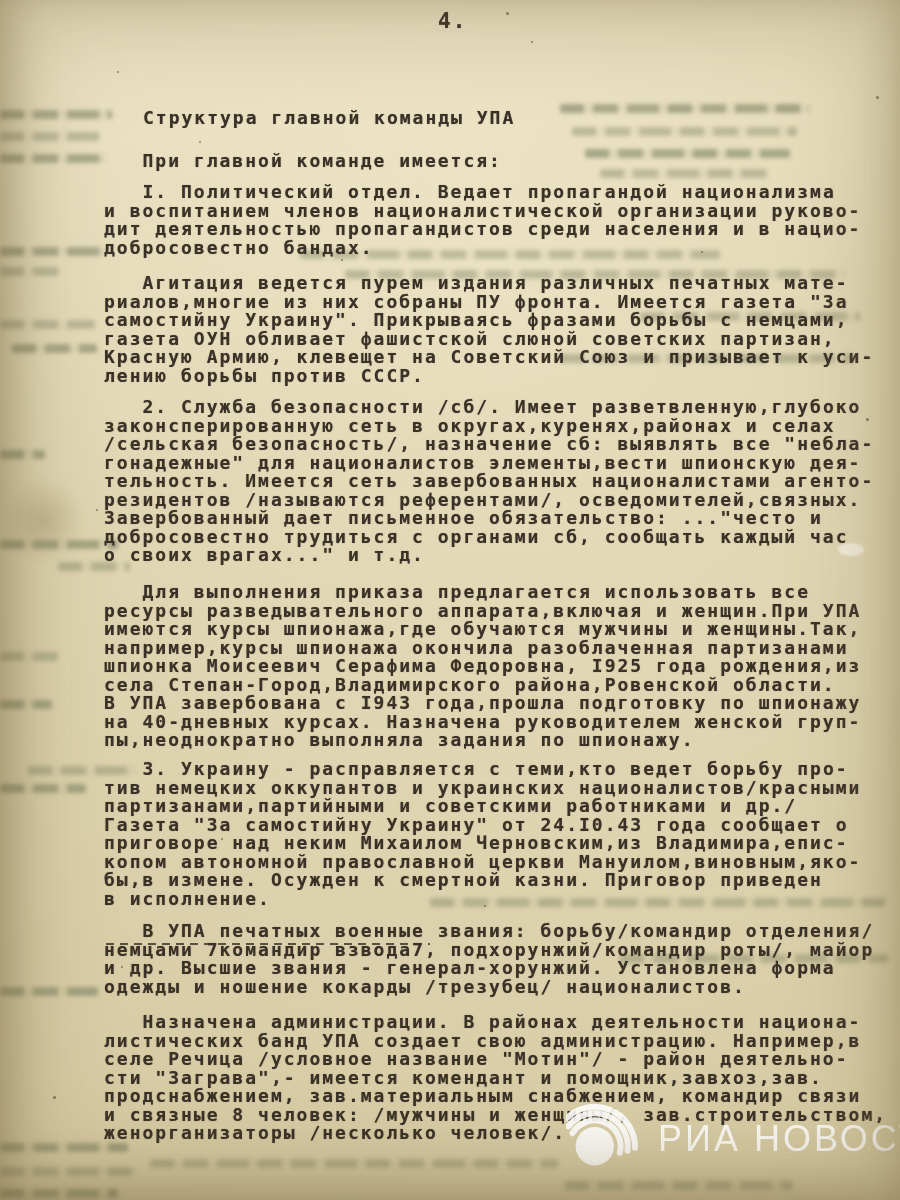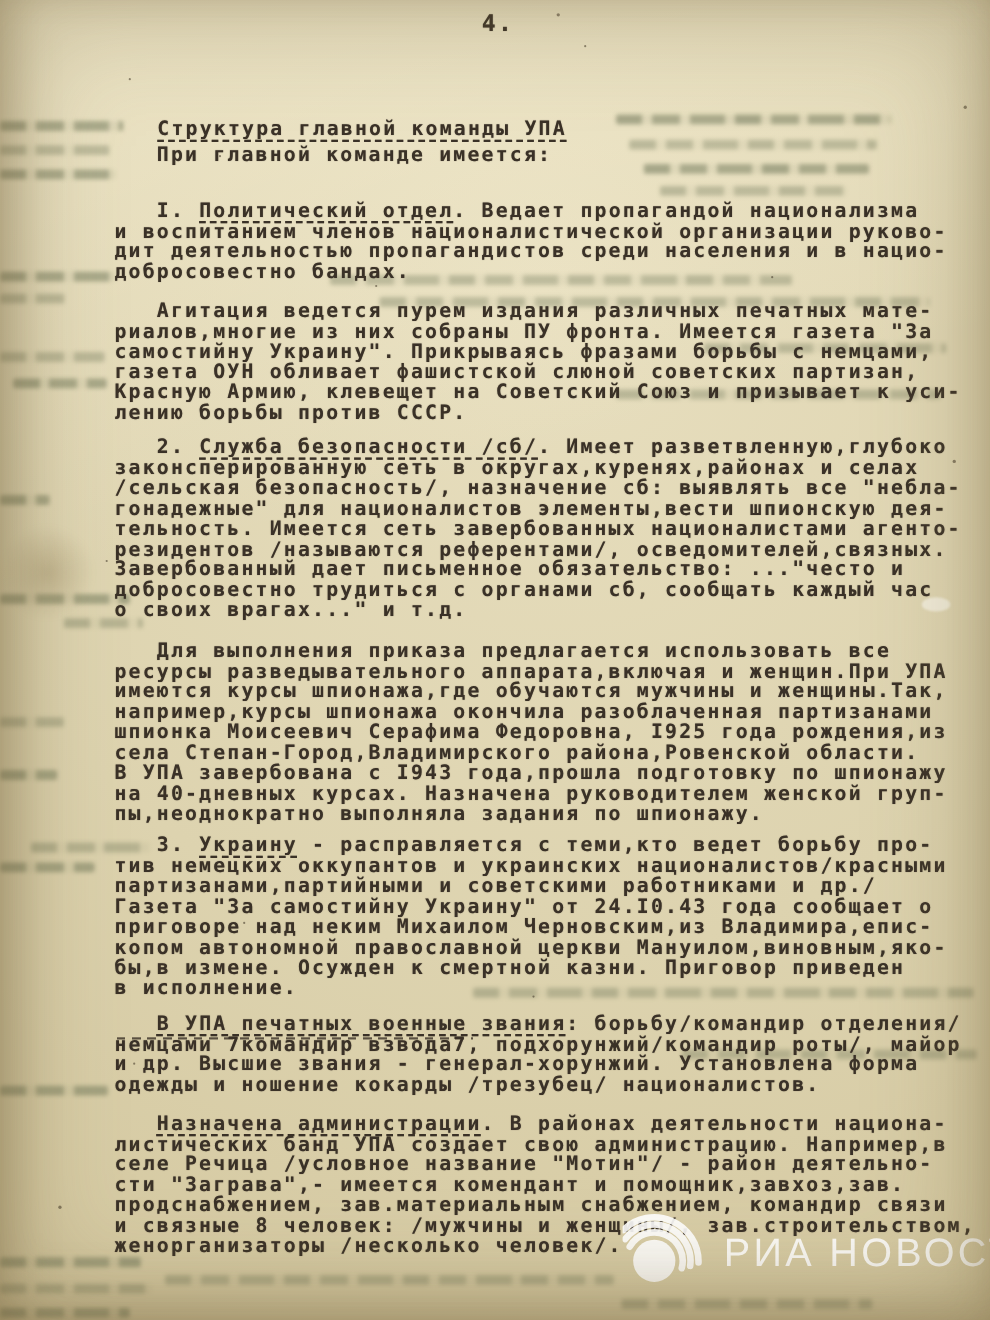--- a/index.html
+++ b/index.html
@@ -11,21 +11,21 @@
     font-family:"DejaVu Sans Mono","Liberation Mono",monospace;
     color:#3a3127;
   }
   .tw{
     position:absolute;font-size:18px;line-height:18.5px;letter-spacing:2px;
     font-weight:bold;white-space:pre-wrap;margin:0;
     text-shadow:0 0 1px rgba(58,49,39,.5);
   }
   .pagenum{font-size:21px;}
   .tw-u{
-    text-decoration:underline;text-decoration-style:dashed;
+    text-decoration-style:dashed;
     text-decoration-thickness:2px;text-underline-offset:4px;text-align:center;
   }
   .tw-over{position:relative;}
   .tw-over::after{
     content:"";position:absolute;left:2px;right:8px;top:4px;height:2px;
     background:repeating-linear-gradient(90deg,#3a3127 0 8px,transparent 8px 14px);
     opacity:.8;
   }
   
   .bl{
@@ -105,21 +105,21 @@
   <i class="sp" style="left:484px;top:905px;width:2px;height:2px;"></i>
   <i class="sp" style="left:53px;top:1096px;width:3px;height:3px;"></i>
   <i class="sp" style="left:801px;top:700px;width:2px;height:2px;"></i>
   <i class="sp" style="left:221px;top:838px;width:2px;height:2px;"></i>
   <i class="sp" style="left:701px;top:251px;width:2px;height:2px;"></i>
 
   <div class="tw pagenum" style="left:438px;top:12px;">4.</div>
 
   <h1 class="tw tw-u" style="left:143px;top:109px;">Структура главной команды УПА</h1>
 
-  <p class="tw" style="left:104px;top:132px;">   При главной команде имеется:</p>
+  <p class="tw" style="left:104px;top:152px;">   При главной команде имеется:</p>
 
   <p class="tw" style="left:104px;top:183px;width:800px;"><span>   I. </span><span class="tw-u">Политический отдел</span><span>. Ведает пропагандой национализма
 и воспитанием членов националистической организации руково-
 дит деятельностью пропагандистов среди населения и в нацио-
 добросовестно бандах.</span></p>
 
   <p class="tw" style="left:104px;top:274px;width:800px;"><span>   Агитация ведется пурем издания различных печатных мате-
 риалов,многие из них собраны ПУ фронта. Имеется газета "За
 самостийну Украину". Прикрываясь фразами борьбы с немцами,
 газета ОУН обливает фашистской слюной советских партизан,

